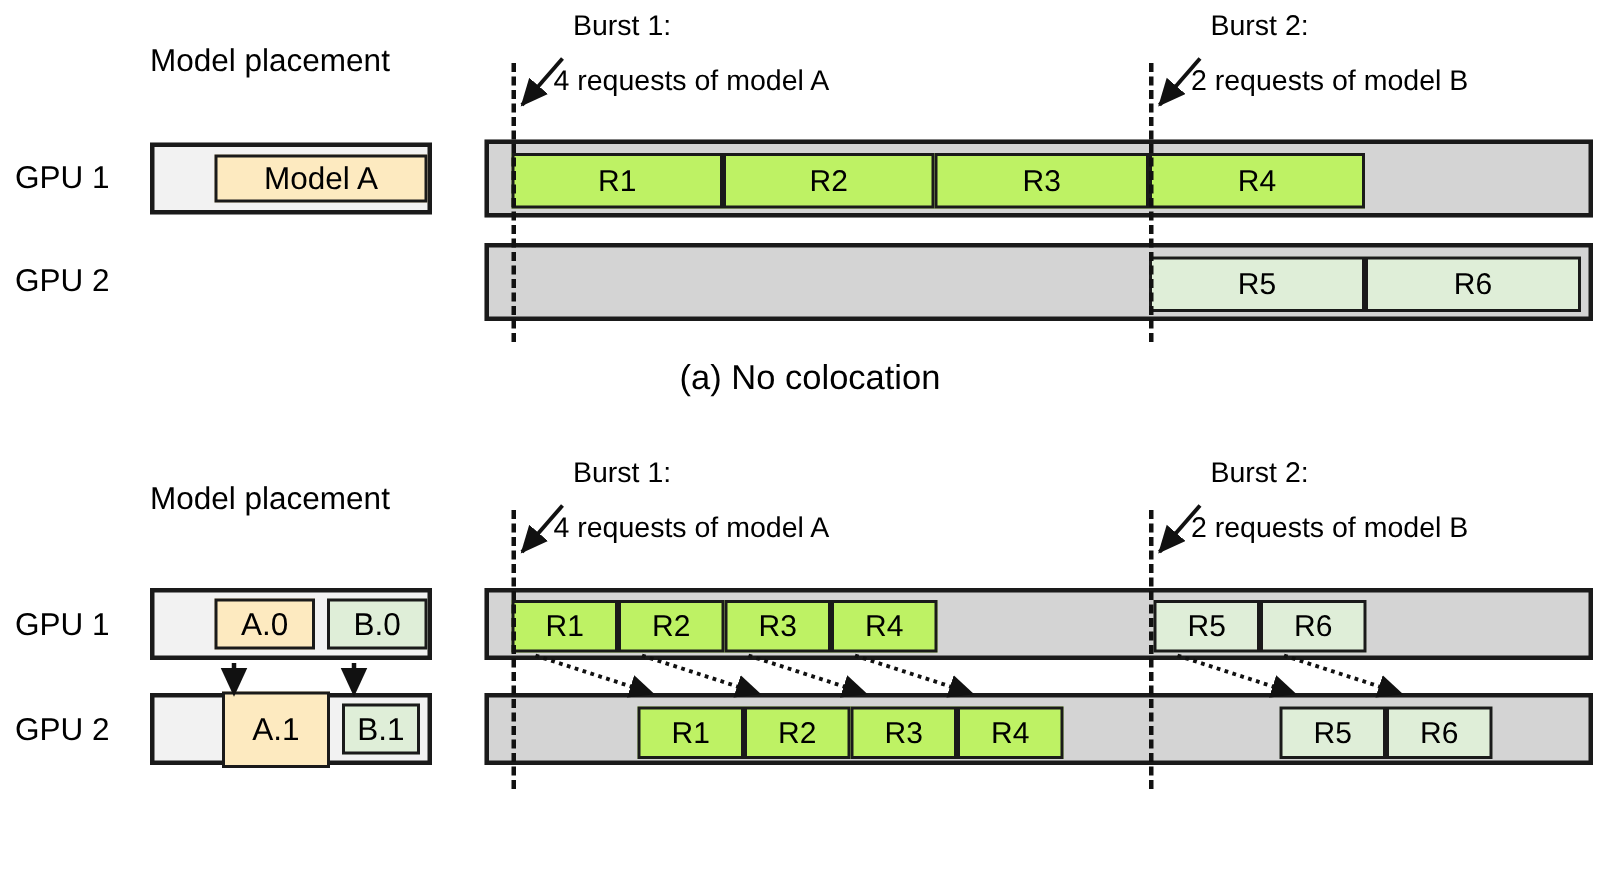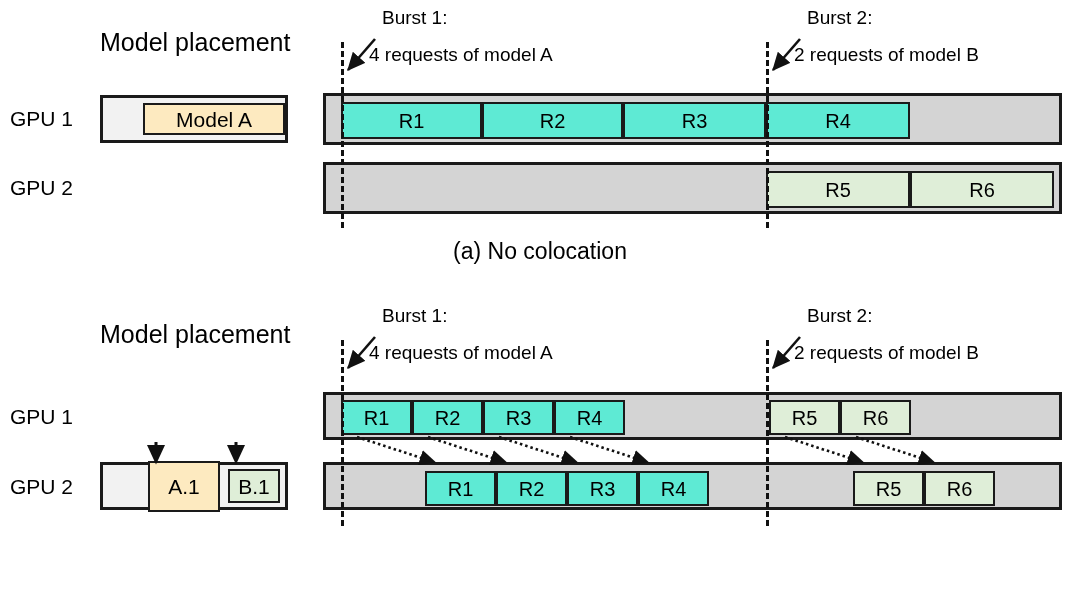--- a/index.html
+++ b/index.html
@@ -22,21 +22,21 @@
   .txt {
     position: absolute;
     white-space: nowrap;
     line-height: 1;
   }
   .gpu-label {
     font-size: 21px;
     color: #000;
   }
   .placement-title {
-    font-size: 25px;
+    font-size: 21px;
     color: #000;
   }
   .caption {
     font-size: 23px;
     color: #000;
     text-align: center;
     width: 1080px;
     left: 0;
   }
   .burst-title {
@@ -80,21 +80,21 @@
   .req {
     position: absolute;
     box-sizing: border-box;
     border: 2px solid #1a1a1a;
     display: flex;
     align-items: center;
     justify-content: center;
     font-size: 20px;
     line-height: 1;
   }
-  .req.amber { background: #5eead4; }
+  .req.amber { background: #bef264; }
   .req.green { background: #dfeed8; }
 
   
   .dashed {
     position: absolute;
     width: 0;
     border-left: 3px dashed #111;
   }
 
   svg.overlay {
@@ -143,20 +143,24 @@
   <div class="txt caption" style="top:240px;">(a) No colocation</div>
 </div>
 
 <div class="panel" id="panel-b">
 
   <div class="txt placement-title" style="left:100px; top:26px;">Model placement</div>
 
   <div class="txt gpu-label" style="left:10px; top:110px;">GPU 1</div>
   <div class="txt gpu-label" style="left:10px; top:180px;">GPU 2</div>
 
+  <div class="place-box" style="left:100px; top:96px; width:188px; height:48px;">
+    <div class="chip amber" style="width:72px; height:34px;">A.0</div>
+    <div class="chip green" style="width:72px; height:34px;">B.0</div>
+  </div>
   <div class="place-box" style="left:100px; top:166px; width:188px; height:48px;">
     <div class="chip amber" style="width:72px; height:51px;">A.1</div>
     <div class="chip green" style="width:52px; height:34px;">B.1</div>
   </div>
 
   <div class="track" style="left:323px; top:96px; width:739px; height:48px;">
     <div class="req amber" style="left:15px; top:5px; width:71px; height:35px;">R1</div>
     <div class="req amber" style="left:86px; top:5px; width:71px; height:35px;">R2</div>
     <div class="req amber" style="left:157px; top:5px; width:71px; height:35px;">R3</div>
     <div class="req amber" style="left:228px; top:5px; width:71px; height:35px;">R4</div>

